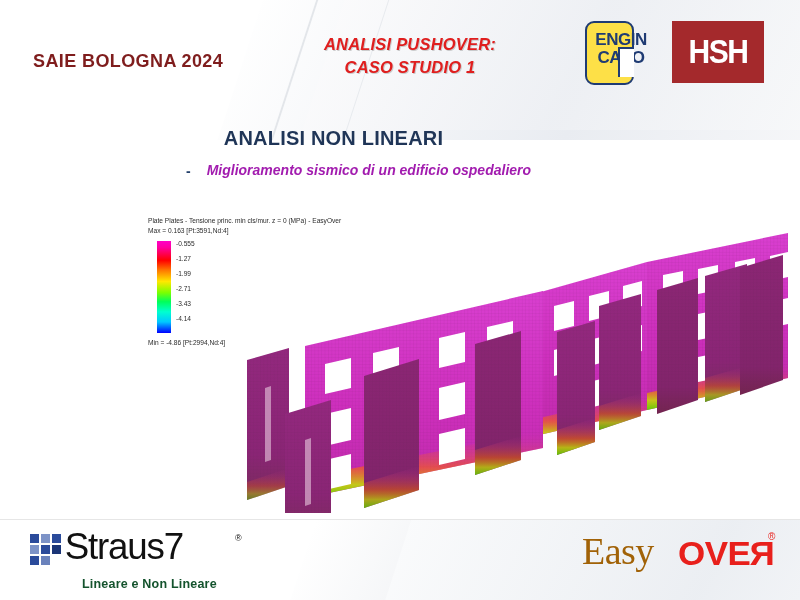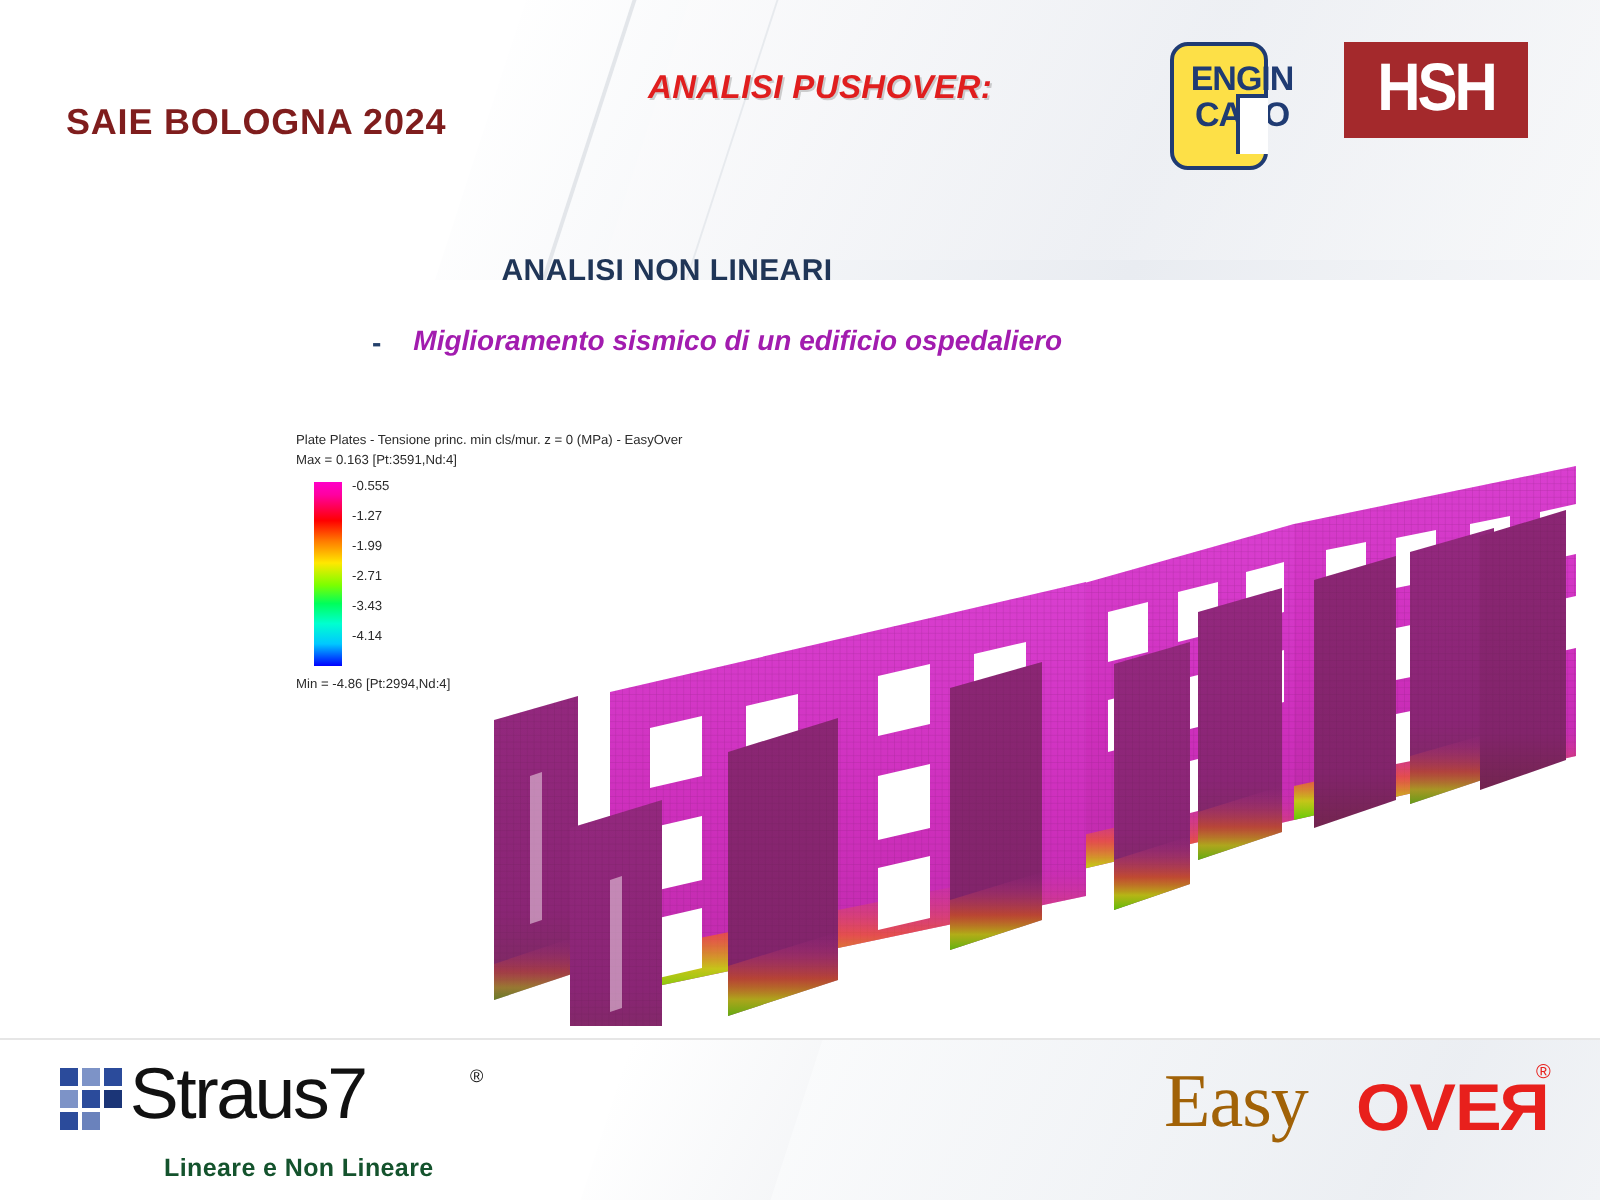--- a/index.html
+++ b/index.html
@@ -76,36 +76,36 @@
   }
   .enginsoft-logo .es-txt span{display:block;}
   .enginsoft-logo .es-notch{
     position:absolute;right:-2px;top:24px;width:16px;height:30px;
     background:#ffffff;border-left:2px solid #1F3B73;border-top:2px solid #1F3B73;
     box-sizing:border-box;
   }
 
   
   .hsh-logo{
-    position:absolute;left:672px;top:21px;width:92px;height:48px;
+    position:absolute;left:672px;top:21px;width:92px;height:62px;
     background:#A4292C;
   }
   .hsh-logo .hsh-txt{
     position:absolute;inset:0;
     display:flex;align-items:center;justify-content:center;
     font-size:30px;font-weight:bold;color:#ffffff;letter-spacing:-1.5px;
     font-family:"Liberation Sans",sans-serif;
     transform:scaleY(1.12);
   }
 
   
   .section-heading{
     position:absolute;left:0;top:127px;width:667px;
     text-align:center;
-    font-size:15px;font-weight:bold;color:#1F3557;letter-spacing:.2px;
+    font-size:20px;font-weight:bold;color:#1F3557;letter-spacing:.2px;
   }
   .bullet-row{
     position:absolute;left:186px;top:160px;width:560px;
     display:flex;align-items:flex-start;gap:16px;
   }
   .bullet-dash{
     font-size:14px;font-weight:bold;color:#23406B;line-height:1.5;padding-top:1px;
   }
   .bullet-text{
     font-size:14px;font-weight:bold;color:#a21caf;line-height:1.55;font-style:italic;
@@ -192,20 +192,21 @@
   <div class="bg-band band-head-line"></div>
   <div class="bg-band band-head-line2"></div>
   <div class="bg-band band-foot-1"></div>
   <div class="bg-band band-foot-2"></div>
   <div class="footer-rule"></div>
 
   <div class="saie-label">SAIE BOLOGNA 2024</div>
 
   <div class="deck-title">
     <div>ANALISI PUSHOVER:</div>
+    <div>CASO STUDIO 1</div>
   </div>
 
   <div class="enginsoft-logo">
     <div class="es-txt">
       <span>ENGIN</span>
       <span>CASO</span>
     </div>
     <div class="es-notch"></div>
   </div>
 

